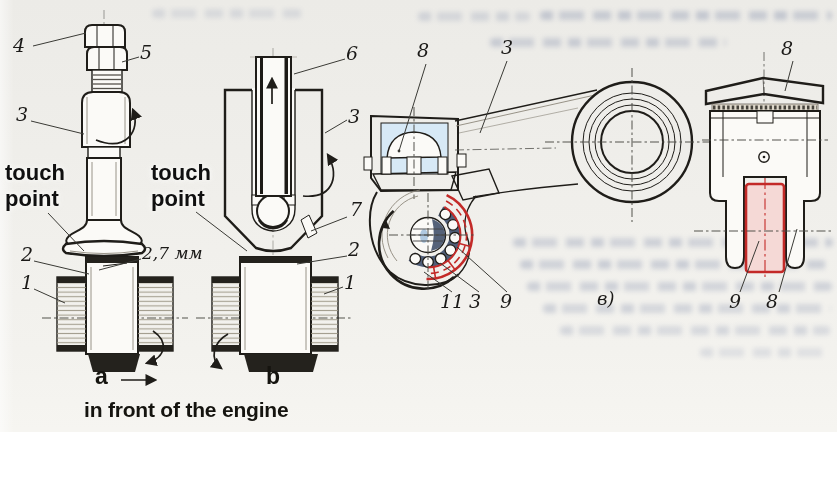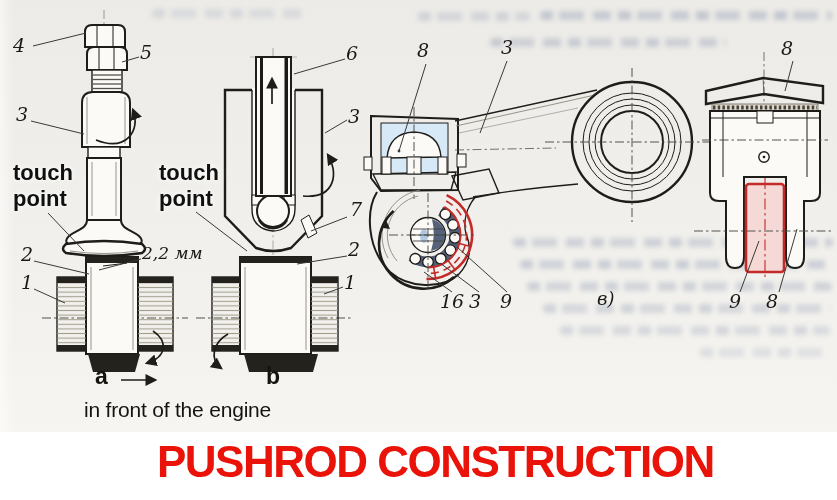--- a/index.html
+++ b/index.html
@@ -8,23 +8,23 @@
     background:linear-gradient(180deg,#ecebe7 0%,#f0efeb 40%,#f3f2ee 70%,#f6f5f1 86%,#f6f5f1 100%);
     font-family:"Liberation Sans",sans-serif;
   }
   .stage::before{content:"";position:absolute;left:0;top:0;width:14px;height:432px;
     background:linear-gradient(90deg,rgba(255,255,255,.55),rgba(255,255,255,0));z-index:2;}
   svg.diagram{position:absolute;left:0;top:0;z-index:3;}
   .labels{position:absolute;left:0;top:0;width:837px;height:432px;z-index:4;}
   .plabel{position:absolute;font-family:"DejaVu Serif",serif;font-style:italic;
     font-size:19px;color:#1b1a18;white-space:nowrap;line-height:1;}
   .tp{position:absolute;font-weight:bold;font-size:22px;line-height:26px;color:#101010;
-    text-shadow:0 0 5px rgba(252,252,250,.95),0 0 9px rgba(252,252,250,.9);margin-left:8px;}
+    text-shadow:0 0 5px rgba(252,252,250,.95),0 0 9px rgba(252,252,250,.9);}
   .figletter{position:absolute;font-weight:bold;font-size:23px;color:#15140f;line-height:1;}
-  .caption{position:absolute;font-weight:normal;font-size:21px;letter-spacing:-0.2px;color:#15140f;line-height:1;}
+  .caption{position:absolute;font-weight:bold;font-size:21px;letter-spacing:-0.2px;color:#15140f;line-height:1;}
   .title-band{position:absolute;left:0;bottom:0;width:837px;height:68px;background:#ffffff;z-index:5;}
   .big-title{position:absolute;left:157px;top:440px;z-index:6;font-weight:bold;font-size:44px;
     letter-spacing:-1.5px;color:var(--title_red,#ea1309);line-height:1;white-space:nowrap;}
   .smudge{position:absolute;height:9px;border-radius:4px;filter:blur(2.6px);z-index:1;
     background:repeating-linear-gradient(90deg,rgba(88,104,146,.5) 0 13px,rgba(88,104,146,0) 13px 19px,
       rgba(88,104,146,.42) 19px 44px,rgba(88,104,146,0) 44px 53px,rgba(88,104,146,.46) 53px 71px,rgba(88,104,146,0) 71px 78px);}
   
   .o2{stroke:var(--line,#1f1d19);stroke-width:2;fill:none;}
   .o24{stroke:var(--line,#1f1d19);stroke-width:2.4;fill:none;}
   .o15{stroke:var(--line,#1f1d19);stroke-width:1.4;fill:none;}
@@ -307,43 +307,42 @@
       </g>
     </g>
   </svg>
 
   <div class="labels">
     <div class="plabel" style="left:13px;top:36px">4</div>
     <div class="plabel" style="left:140px;top:43px">5</div>
     <div class="plabel" style="left:16px;top:105px">3</div>
     <div class="plabel" style="left:21px;top:245px">2</div>
     <div class="plabel" style="left:21px;top:273px">1</div>
-    <div class="plabel" style="left:142px;top:245px;font-size:17px">2,2 мм</div>
+    <div class="plabel" style="left:142px;top:245px;font-size:17px">2,7 мм</div>
 
     <div class="tp" style="left:5px;top:160px;width:70px">touch point</div>
     <div class="tp" style="left:151px;top:160px;width:70px">touch point</div>
 
     <div class="plabel" style="left:346px;top:44px">6</div>
     <div class="plabel" style="left:348px;top:107px">3</div>
     <div class="plabel" style="left:350px;top:200px">7</div>
     <div class="plabel" style="left:348px;top:240px">2</div>
     <div class="plabel" style="left:344px;top:273px">1</div>
 
     <div class="plabel" style="left:417px;top:41px">8</div>
     <div class="plabel" style="left:501px;top:38px">3</div>
-    <div class="plabel" style="left:440px;top:292px">16</div>
+    <div class="plabel" style="left:440px;top:292px">11</div>
     <div class="plabel" style="left:469px;top:292px">3</div>
     <div class="plabel" style="left:500px;top:292px">9</div>
 
     <div class="plabel" style="left:781px;top:39px">8</div>
     <div class="plabel" style="left:729px;top:292px">9</div>
     <div class="plabel" style="left:766px;top:292px">8</div>
 
     <div class="figletter" style="left:95px;top:365px">a</div>
     <div class="figletter" style="left:266px;top:365px">b</div>
     <div class="plabel" style="left:597px;top:290px;font-size:18px">в)</div>
 
     <div class="caption" style="left:84px;top:399px">in front of the engine</div>
   </div>
 
   <div class="title-band"></div>
-  <div class="big-title">PUSHROD CONSTRUCTION</div>
 </div>
 
 </body></html>

